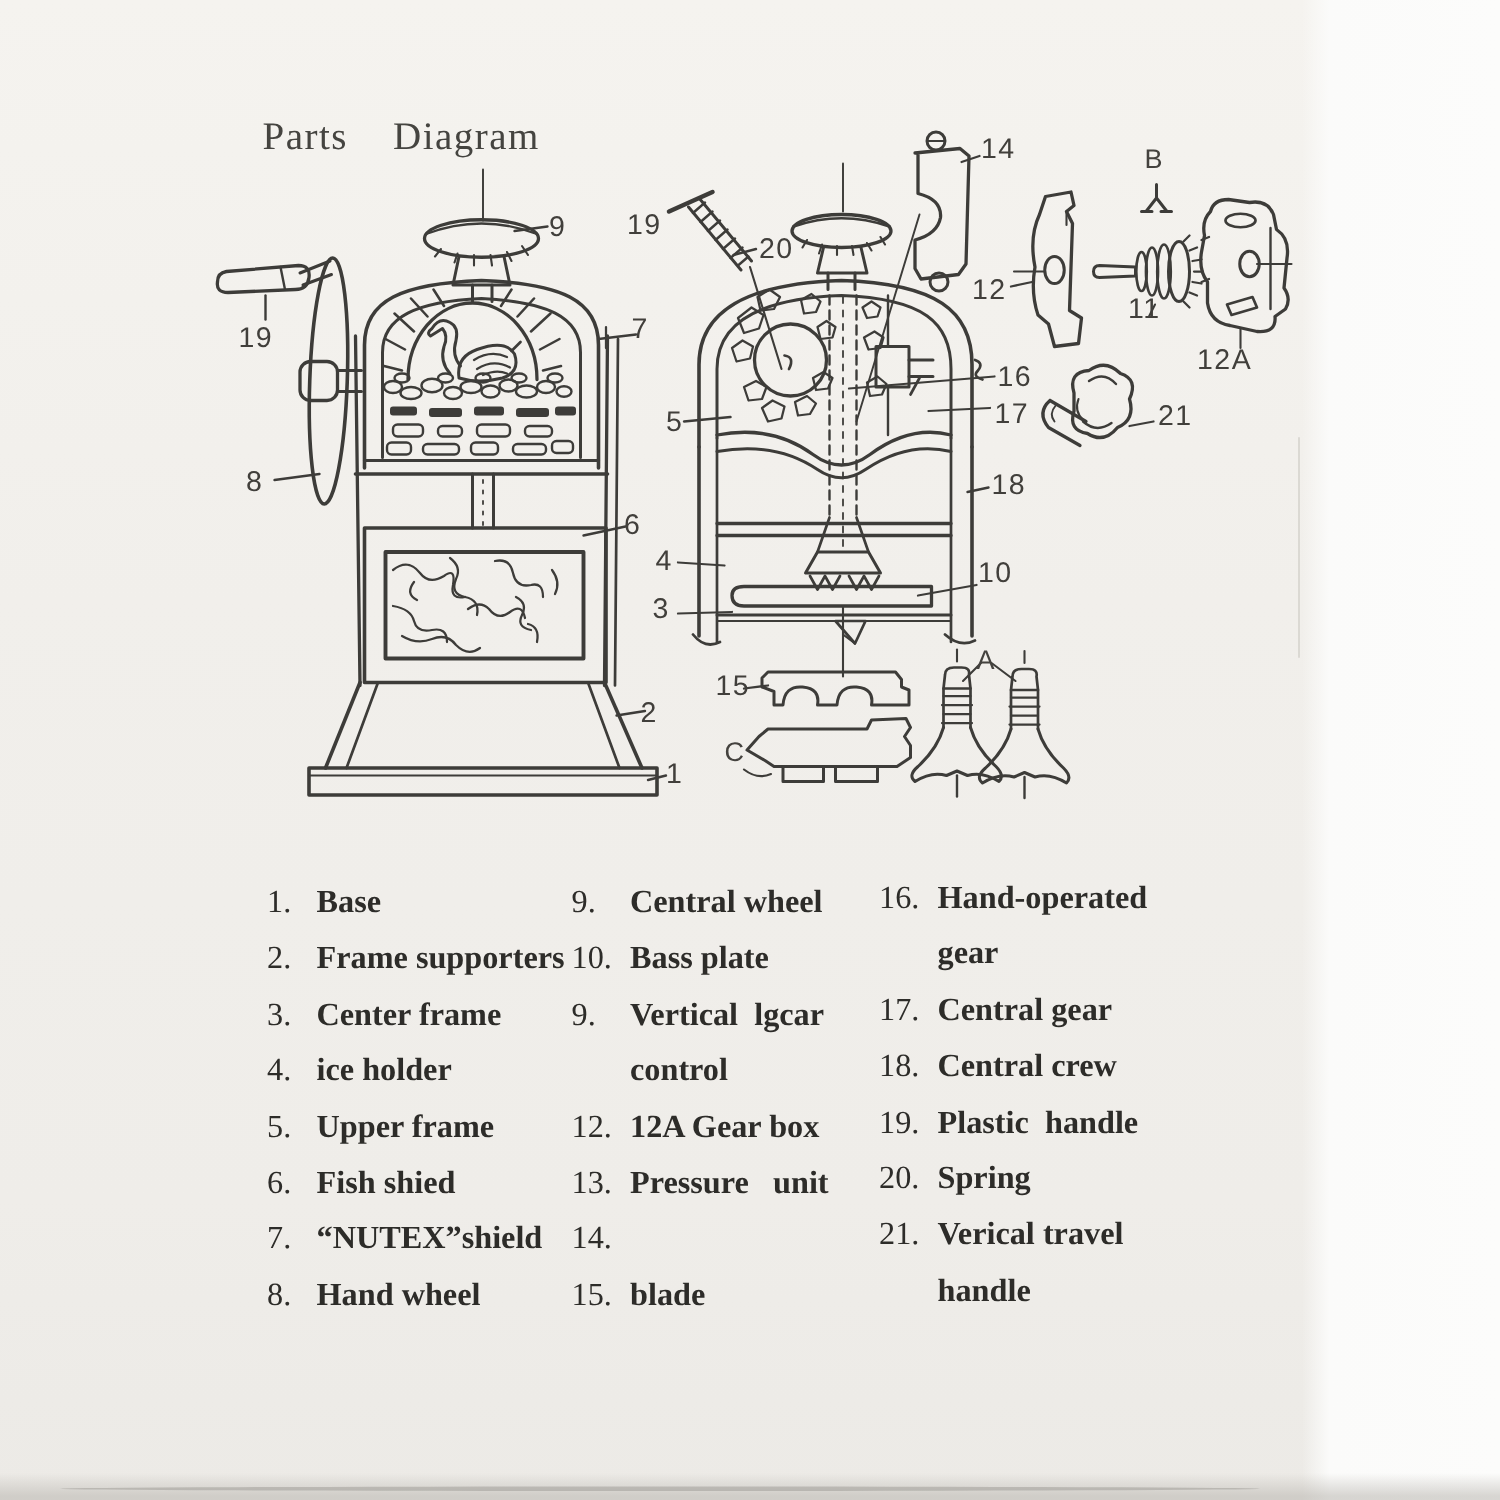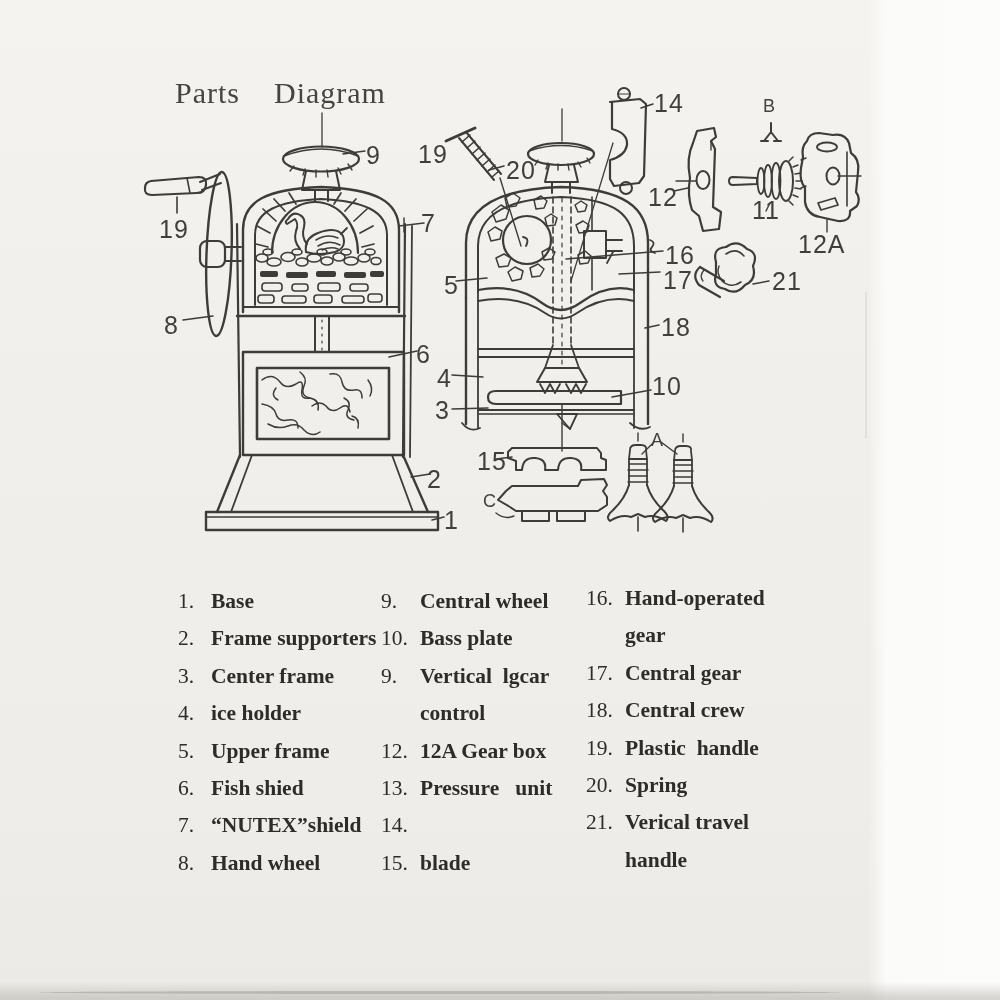--- a/index.html
+++ b/index.html
@@ -7,24 +7,24 @@
   #page{position:relative;width:1000px;height:1000px;
     background:
       linear-gradient(180deg,#f5f3ef 0%,#f1efeb 40%,#efede9 80%,#eceae6 100%);
   }
   #right-strip{position:absolute;right:0;top:0;width:132px;height:1000px;
     background:linear-gradient(90deg,rgba(252,252,251,0) 0%,#fbfbfa 14%,#fcfcfb 100%);}
   #bottom-shade{position:absolute;left:0;bottom:0;width:100%;height:18px;
     background:linear-gradient(180deg,rgba(200,197,192,0) 0%,rgba(185,182,176,.55) 85%);}
   #bottom-line{position:absolute;left:40px;bottom:6px;width:800px;height:3px;border-radius:50%;
     background:rgba(130,127,120,.35);}
-  #title{position:absolute;left:175px;top:76px;font-size:30px;color:#454440;
+  #title{position:absolute;left:175px;top:76px;font-size:26px;color:#454440;
     letter-spacing:1px;white-space:pre;font-family:"Liberation Serif",serif;}
   svg{position:absolute;left:0;top:0;}
-  .co{position:absolute;font-family:"Liberation Sans",sans-serif;font-size:25px;color:#413f3b;
+  .co{position:absolute;font-family:"Liberation Sans",sans-serif;font-size:19px;color:#413f3b;
     letter-spacing:1px;white-space:pre;}
   .co.letter{font-size:18px;color:#44423e;}
   #parts-list{position:absolute;left:0;top:0;width:1000px;height:1000px;}
   .pl-col{position:absolute;display:flex;flex-direction:column;}
   .pl-item{display:flex;align-items:flex-start;font-size:21.5px;color:#2d2c29;line-height:37.4px;}
   .pl-num{flex:0 0 auto;min-width:24px;margin-right:9px;}
   .col-2 .pl-num,.col-3 .pl-num{min-width:32px;margin-right:7px;}
   .pl-name{white-space:pre-wrap;font-weight:bold;}
 </style>
 </head>

